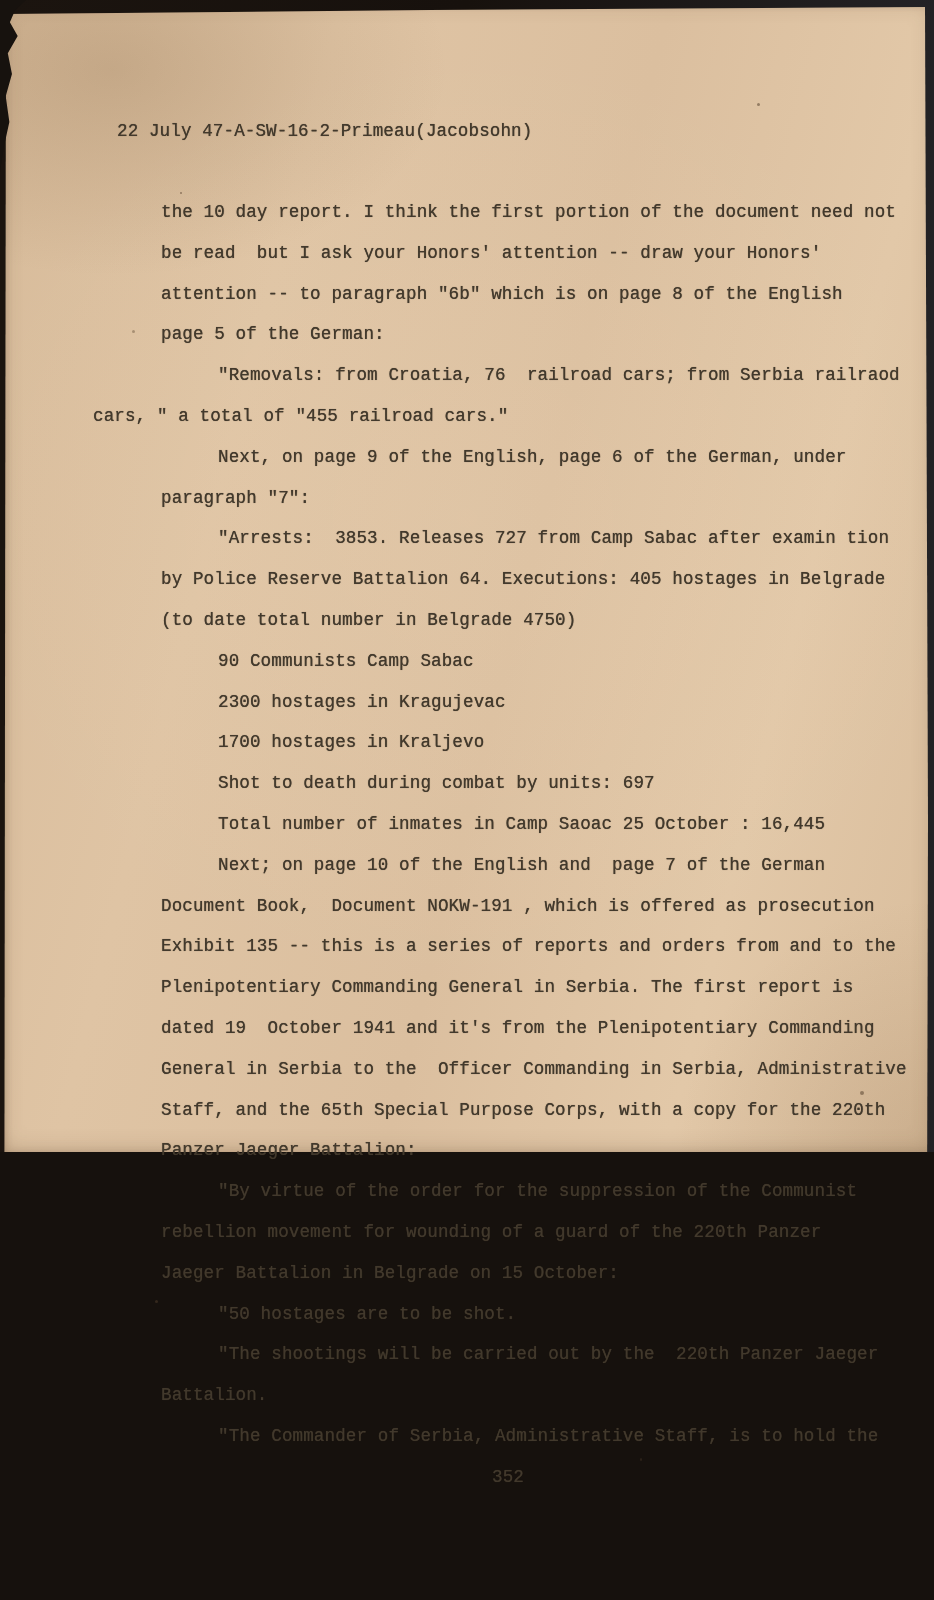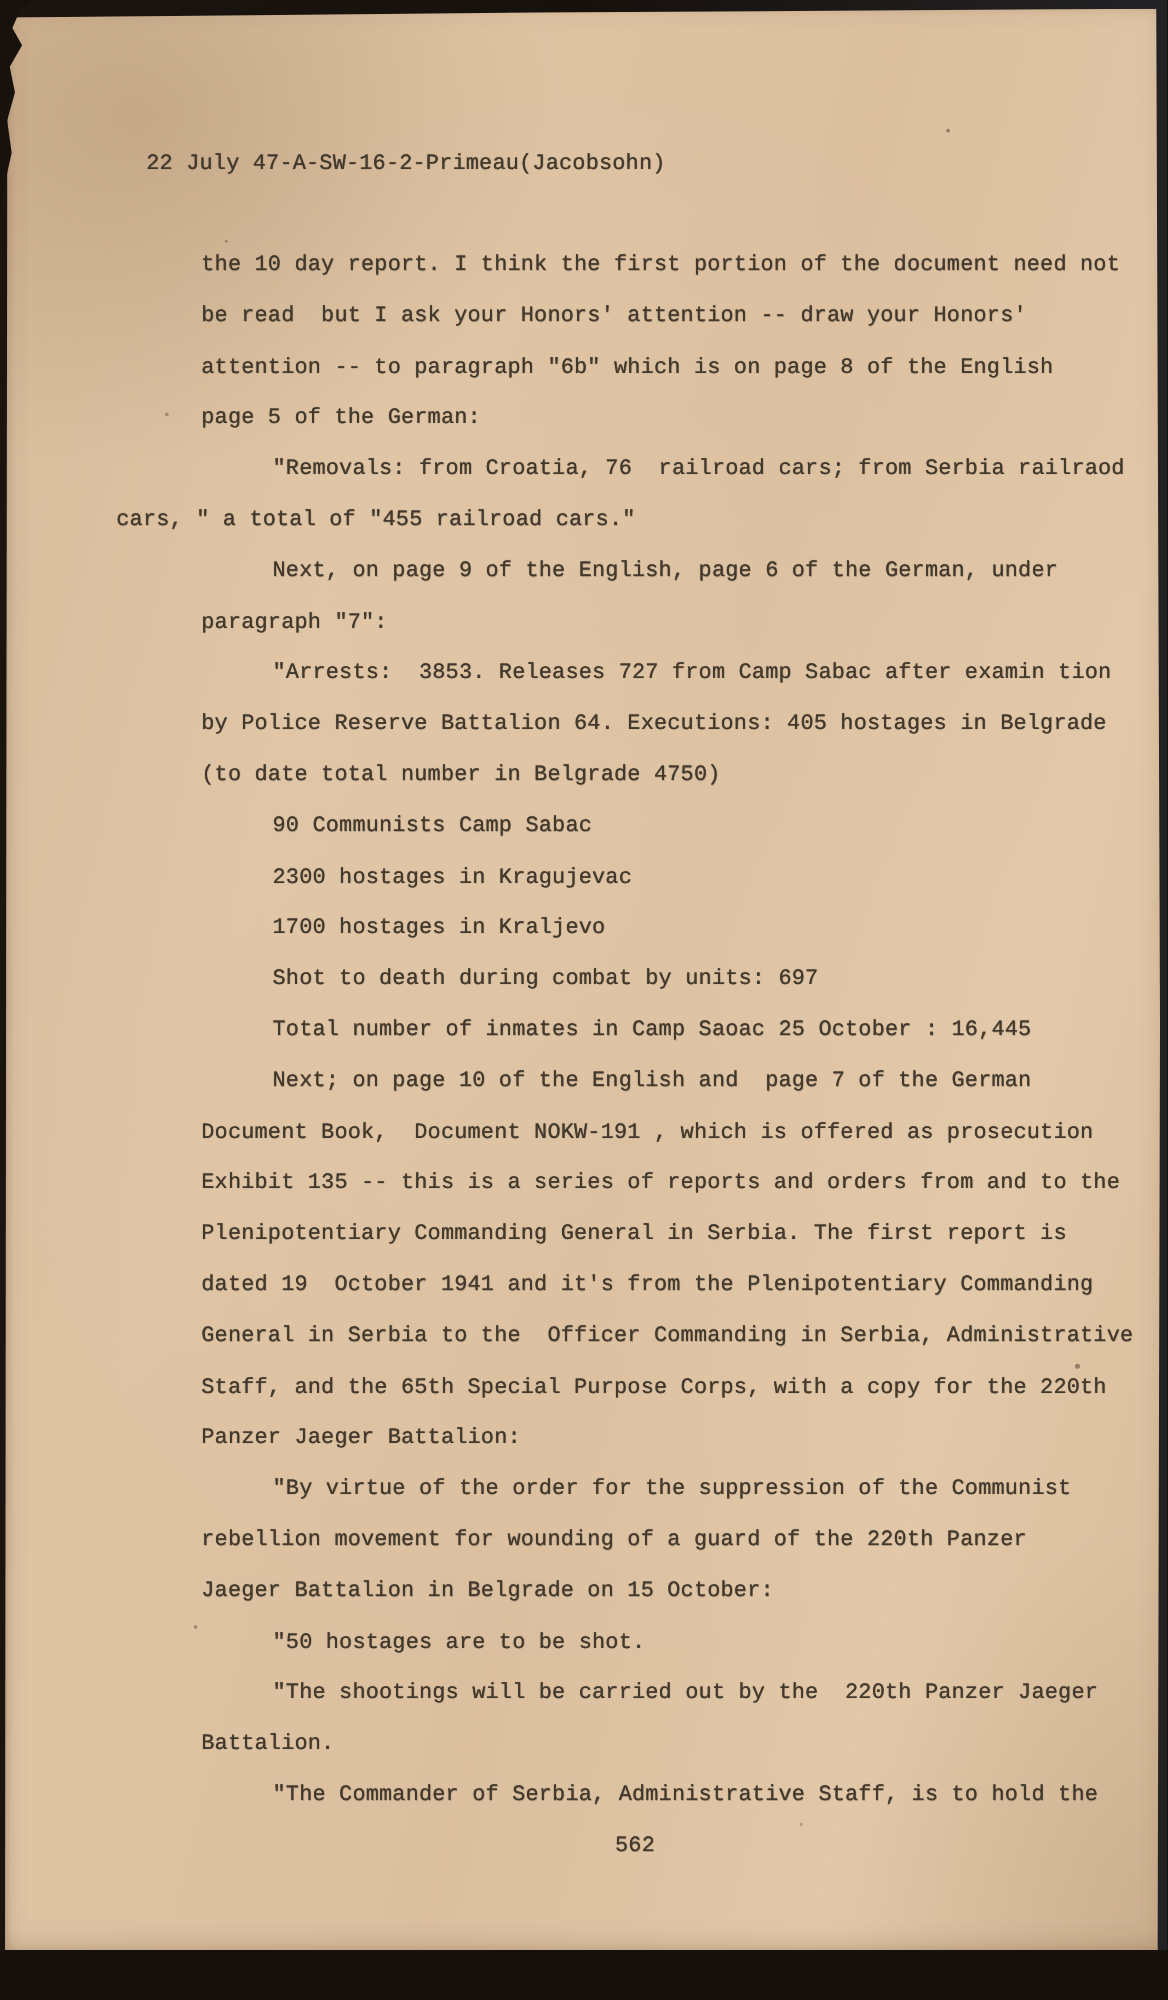--- a/index.html
+++ b/index.html
@@ -4,21 +4,21 @@
 <style>
   html, body {
     margin: 0; padding: 0;
     width: 934px; height: 1600px;
     background: #16110d;
     overflow: hidden;
     font-family: "Liberation Mono", "DejaVu Sans Mono", monospace;
   }
   .stage {
     position: relative;
-    width: 934px; height: 1560px;
+    width: 934px; height: 1152px;
     background: linear-gradient(90deg, #1b140f 0%, #17110d 50%, #232225 100%);
   }
   .paper {
     position: absolute; inset: 0;
     background:
       radial-gradient(ellipse 60% 30% at 12% 6%, rgba(120, 88, 55, 0.22), transparent 60%),
       radial-gradient(ellipse 50% 40% at 100% 100%, rgba(125, 95, 62, 0.16), transparent 55%),
       radial-gradient(ellipse 80% 60% at 50% 45%, rgba(255, 238, 210, 0.10), transparent 70%),
       linear-gradient(104deg, #d7bb9a 0%, #dfc4a4 28%, #dbbf9f 55%, #e2c8a8 78%, #d9bd9c 100%);
     clip-path: polygon(6px 14px, 430px 10px, 925px 7px, 928px 820px, 926px 1594px, 470px 1595px, 4px 1595px, 5px 700px);
@@ -70,21 +70,21 @@
 <div class="stage">
   <div class="paper"></div>
   <div class="corner-notch"></div>
 
   <div class="header txt">
     <div>22 July 47-A-SW-16-2-Primeau(Jacobsohn)</div>
   </div>
 
   <div class="body-text txt"><div class="line">the 10 day report. I think the first portion of the document need not</div><div class="line">be read  but I ask your Honors' attention -- draw your Honors'</div><div class="line">attention -- to paragraph "6b" which is on page 8 of the English</div><div class="line">page 5 of the German:</div><div class="line indent">"Removals: from Croatia, 76  railroad cars; from Serbia railraod</div><div class="line outdent">cars, " a total of "455 railroad cars."</div><div class="line indent">Next, on page 9 of the English, page 6 of the German, under</div><div class="line">paragraph "7":</div><div class="line indent">"Arrests:  3853. Releases 727 from Camp Sabac after examin tion</div><div class="line">by Police Reserve Battalion 64. Executions: 405 hostages in Belgrade</div><div class="line">(to date total number in Belgrade 4750)</div><div class="line indent">90 Communists Camp Sabac</div><div class="line indent">2300 hostages in Kragujevac</div><div class="line indent">1700 hostages in Kraljevo</div><div class="line indent">Shot to death during combat by units: 697</div><div class="line indent">Total number of inmates in Camp Saoac 25 October : 16,445</div><div class="line indent">Next; on page 10 of the English and  page 7 of the German</div><div class="line">Document Book,  Document NOKW-191 , which is offered as prosecution</div><div class="line">Exhibit 135 -- this is a series of reports and orders from and to the</div><div class="line">Plenipotentiary Commanding General in Serbia. The first report is</div><div class="line">dated 19  October 1941 and it's from the Plenipotentiary Commanding</div><div class="line">General in Serbia to the  Officer Commanding in Serbia, Administrative</div><div class="line">Staff, and the 65th Special Purpose Corps, with a copy for the 220th</div><div class="line">Panzer Jaeger Battalion:</div><div class="line indent">"By virtue of the order for the suppression of the Communist</div><div class="line">rebellion movement for wounding of a guard of the 220th Panzer</div><div class="line">Jaeger Battalion in Belgrade on 15 October:</div><div class="line indent">"50 hostages are to be shot.</div><div class="line indent">"The shootings will be carried out by the  220th Panzer Jaeger</div><div class="line">Battalion.</div><div class="line indent">"The Commander of Serbia, Administrative Staff, is to hold the</div></div>
 
-  <div class="page-number txt">562</div>
+  <div class="page-number txt">352</div>
 
   <div class="speckle s1"></div>
   <div class="speckle s2"></div>
   <div class="speckle s3"></div>
   <div class="speckle s4"></div>
   <div class="speckle s5"></div>
   <div class="speckle s6"></div>
 </div>
 
 </body></html>

